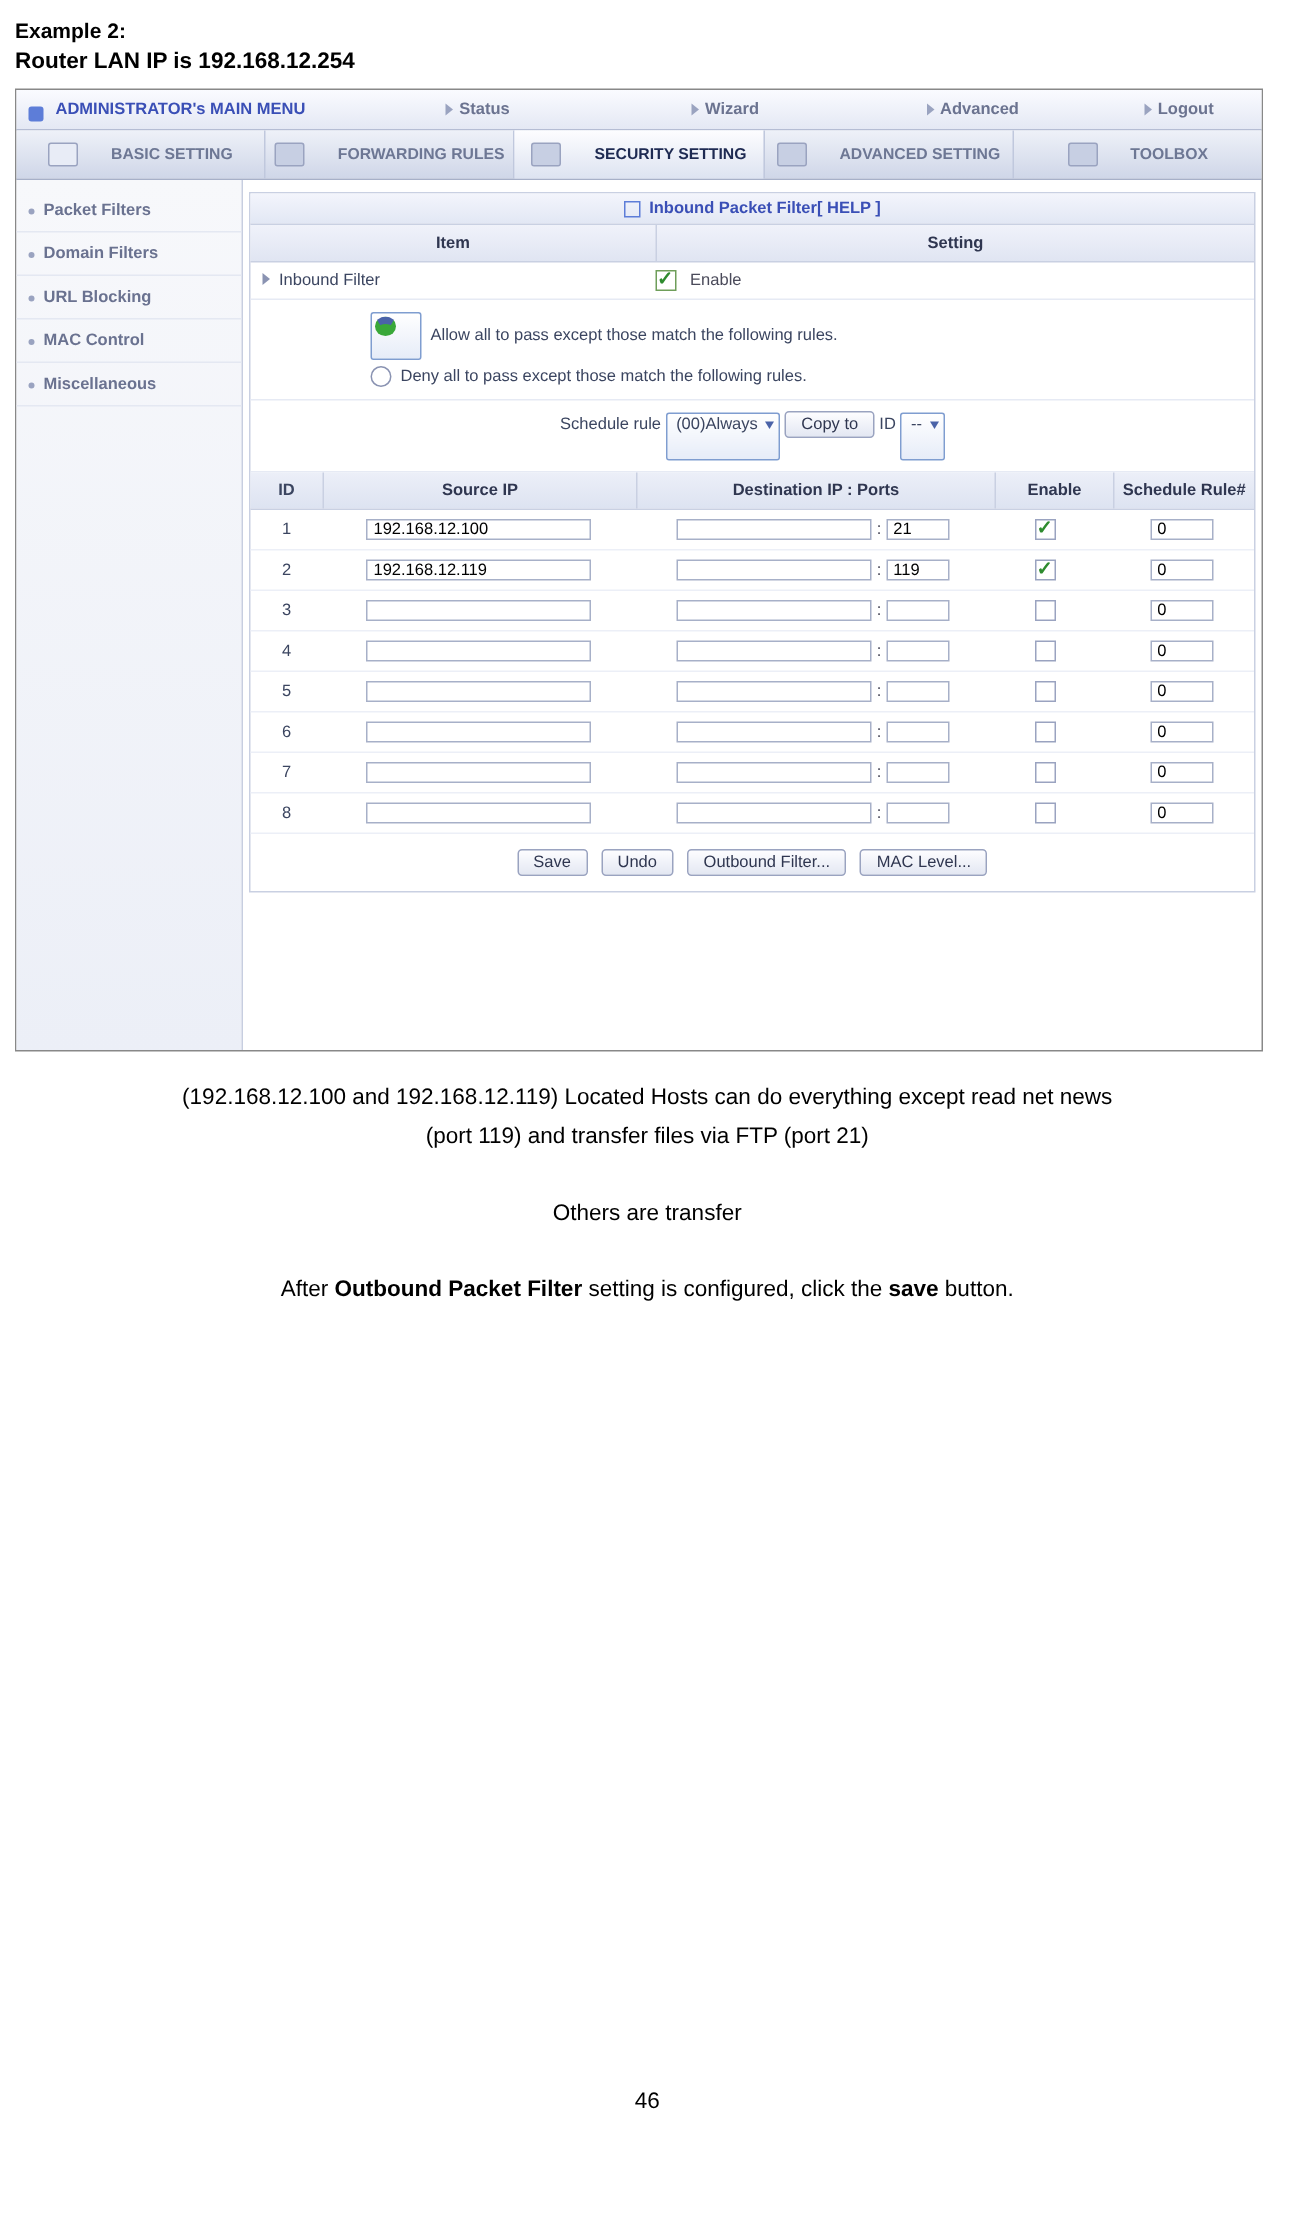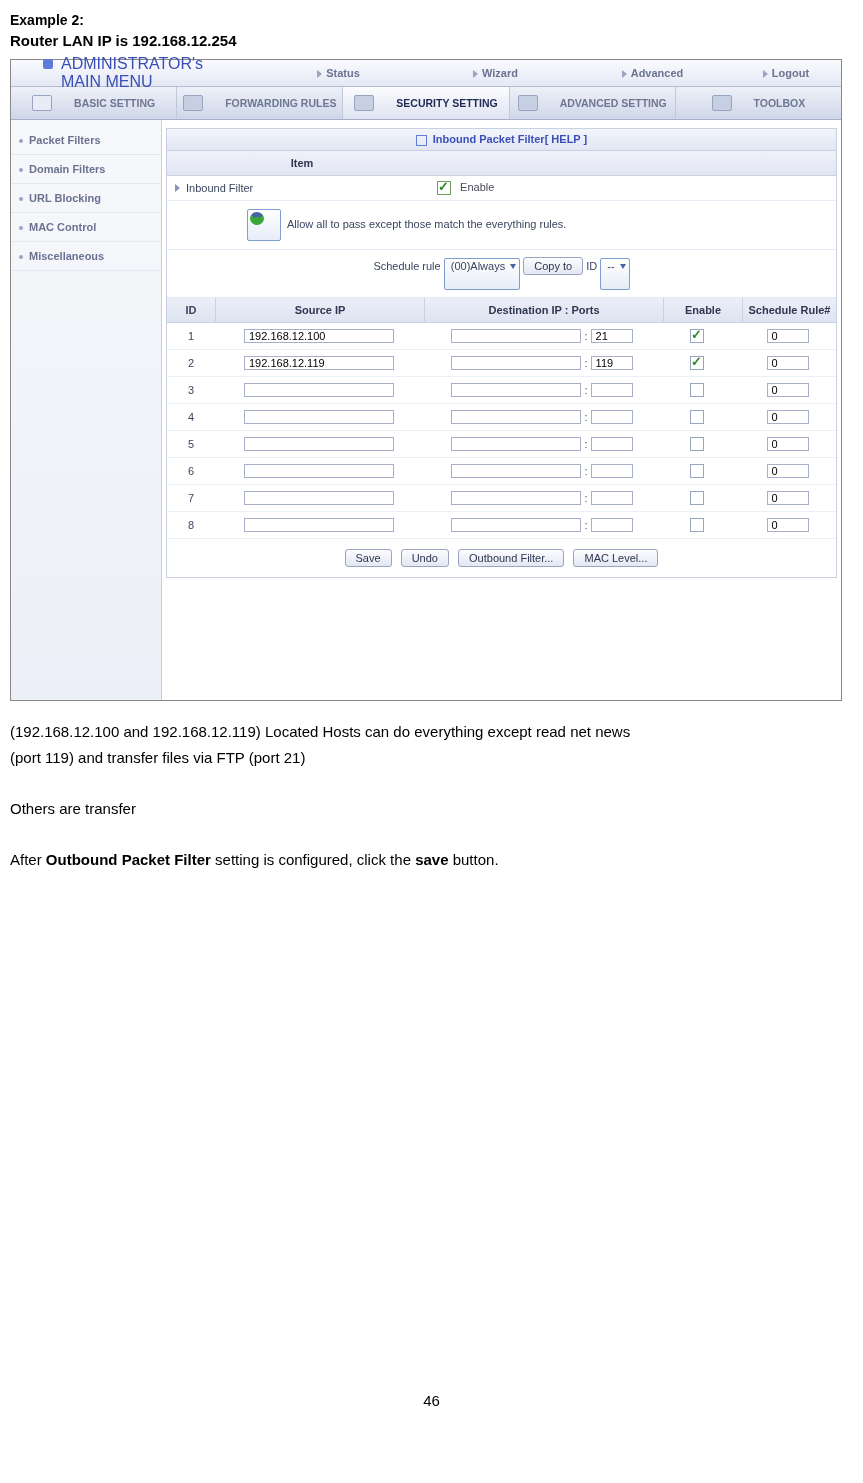--- a/index.html
+++ b/index.html
@@ -22,24 +22,23 @@
     margin-bottom: 18px;
   }
   
   .topbar {
     display:flex; align-items:center;
     background: linear-gradient(#fafbff,#e4e8f4);
     border-bottom:1px solid #b5bdd4;
     height:26px;
   }
   .topbar .admintitle {
-    color:#3a4fb6; font-weight:normal; font-size:16px;
+    color:#3a4fb6; font-weight:bold; font-size:11px;
     padding:0 14px 0 26px; width:225px; box-sizing:border-box;
     position:relative;
-    margin-left:24px;
   }
   .topbar .admintitle::before{
     content:""; position:absolute; left:8px; top:4px; width:10px; height:10px;
     background:#5d7dd8; border-radius:2px;
   }
   .topbar .mitem {
     flex:1; text-align:center; color:#6b7390; font-weight:bold;
     position:relative;
   }
   .topbar .logout { width:110px; flex:0 0 110px; text-align:center; color:#6b7390; font-weight:bold;}
@@ -125,21 +124,21 @@
   .gridrow{display:flex;border-bottom:1px solid #eceff7;align-items:center;}
   input.txt{border:1px solid #a7b0c8; height:14px; font-size:11px; padding:0 4px; box-sizing:border-box;}
   .col-src input.txt{width:150px;}
   .col-dst input.txt.ip{width:130px;}
   .col-dst input.txt.port{width:42px;}
   .col-sch input.txt{width:42px;}
   .col-id{color:#3b4560;}
   .btnrow{text-align:center;padding:10px 0;}
   .btnrow .btn{margin:0 3px;}
   
-  .doctext{font-size:15px; line-height:1.7; margin-top:0;}
+  .doctext{font-size:15px; line-height:1.7; margin-top:0;text-align:center;}
   .pagenum{text-align:center; font-size:15px; margin-top:520px;}
 </style>
 </head>
 <body>
 
 <div class="doc-heading-1">Example 2:</div>
 <div class="doc-heading-2">Router LAN IP is 192.168.12.254</div>
 
 <div class="screenshot">
 
@@ -184,30 +183,32 @@
     </div>
 
     <div class="main">
       <div class="panel">
         <div class="panelhead">
           <span><span class="sq"></span><span>Inbound Packet Filter</span></span>
           <span class="help">[ HELP ]</span>
         </div>
         <div class="colhead">
           <div class="c1">Item</div>
+          <div class="c2">Setting</div>
         </div>
         <div class="row">
           <div class="labelcell"><span class="tri2"></span><span>Inbound Filter</span></div>
           <div class="valcell">
             <span class="chk checked"></span>
             <span>Enable</span>
           </div>
         </div>
         <div class="radiolines">
-          <div><span class="radio sel"></span><span>Allow all to pass except those match the everything rules.</span></div>
+          <div><span class="radio sel"></span><span>Allow all to pass except those match the following rules.</span></div>
+          <div><span class="radio"></span><span>Deny all to pass except those match the following rules.</span></div>
         </div>
         <div class="schedrow">
           <span>Schedule rule</span>
           <span class="sel">(00)Always</span>
           <span class="btn">Copy to</span>
           <span>ID</span>
           <span class="sel">--</span>
         </div>
 
         <div class="gridhead">

